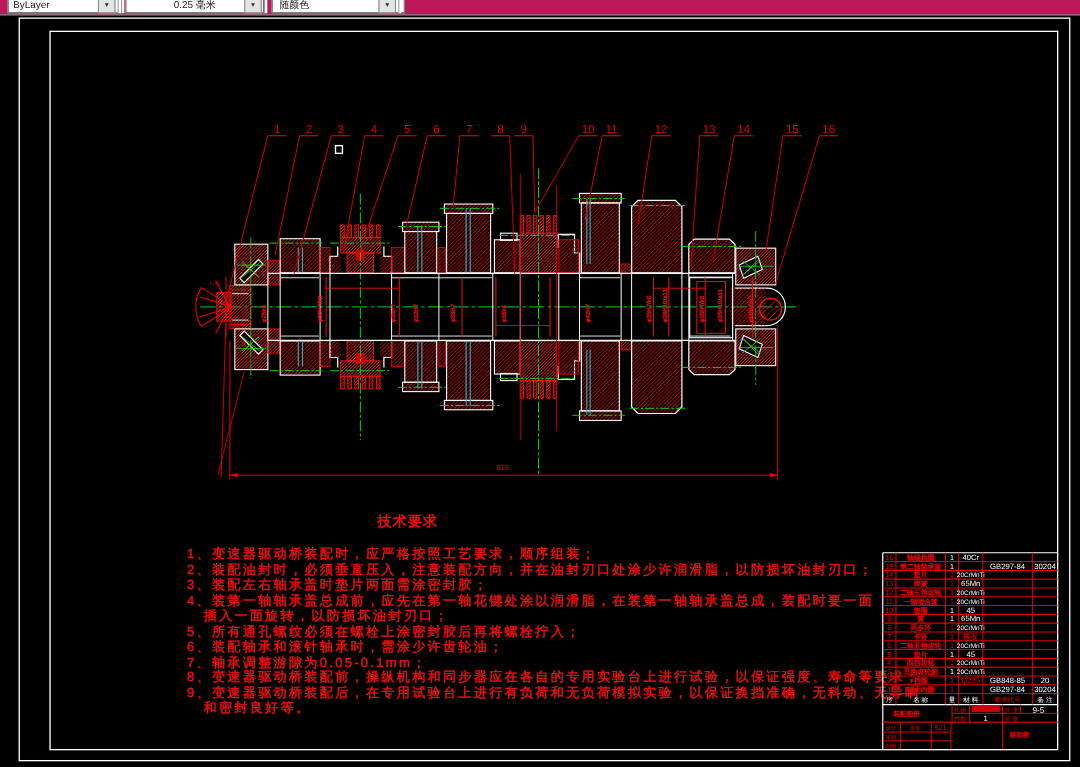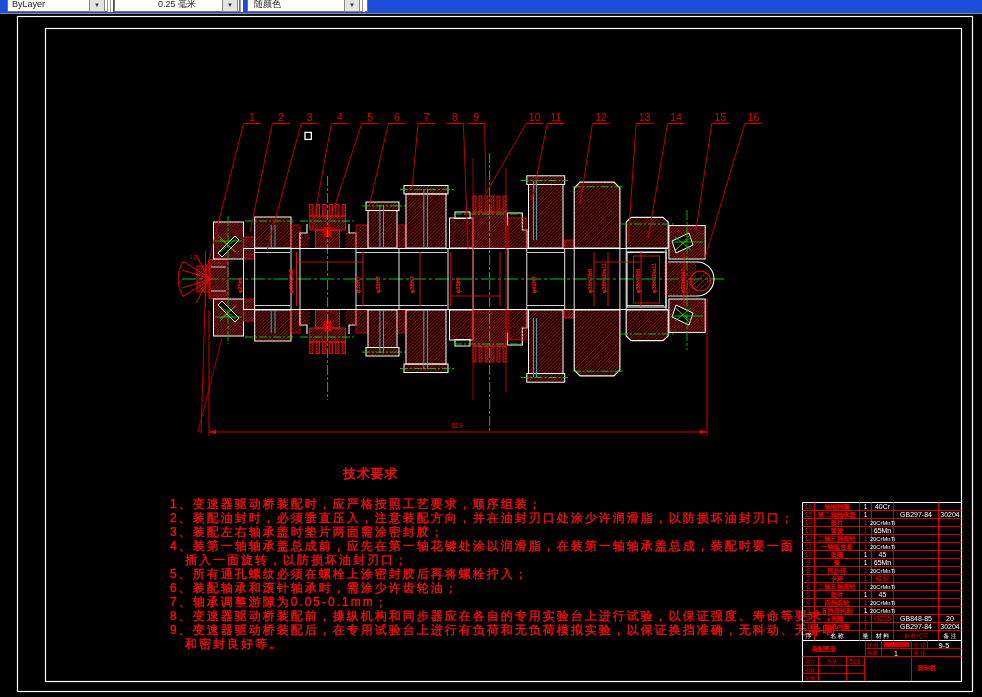--- a/index.html
+++ b/index.html
@@ -424,21 +424,21 @@
 <line x1="802.5" y1="673.5" x2="864.5" y2="673.5" stroke="#e00000" stroke-width="0.9"></line>
 <text x="810" y="663.3" font-size="5" fill="#e80000" text-anchor="middle">设计</text>
 <text x="832" y="663.3" font-size="5" fill="#e80000" text-anchor="middle">张某</text>
 <text x="855" y="663.8" font-size="6.5" fill="#e80000" text-anchor="middle">521</text>
 <text x="810" y="671.5" font-size="5" fill="#e80000" text-anchor="middle">审核</text>
 <text x="832" y="671.5" font-size="5" fill="#e80000" text-anchor="middle"></text>
 <text x="810" y="679.7" font-size="5" fill="#e80000" text-anchor="middle">制图</text>
 <text x="927" y="670" font-size="6" fill="#e80000" text-anchor="middle" stroke="#e80000" stroke-width="0.3">驱动桥</text>
 </svg>
 
-<div style="position:absolute;left:0;top:0;width:982px;height:13px;background:#1d4ed8;border-bottom:1px solid #888;overflow:hidden">
+<div style="position:absolute;left:0;top:0;width:982px;height:13px;background:#be185d;border-bottom:1px solid #888;overflow:hidden">
  <div style="position:absolute;left:7px;top:-8px;width:97px;height:18px;background:#fff;border:1px solid #707070;font-size:9px;color:#222;padding-left:4px;line-height:22px">ByLayer</div>
  <div style="position:absolute;left:89px;top:-8px;width:14px;height:18px;background:#e4e4e4;border:1px solid #888;color:#333;font-size:6px;text-align:center;line-height:24px">▼</div>
  <div style="position:absolute;left:107px;top:-2px;width:2px;height:14px;background:#fff;border-left:1px solid #999"></div>
  <div style="position:absolute;left:110px;top:-2px;width:2px;height:14px;background:#fff;border-left:1px solid #999"></div>
  <div style="position:absolute;left:114px;top:-8px;width:124px;height:18px;background:#fff;border:1px solid #707070;font-size:9px;color:#222;text-align:center;line-height:22px">0.25 毫米</div>
  <div style="position:absolute;left:222px;top:-8px;width:14px;height:18px;background:#e4e4e4;border:1px solid #888;color:#333;font-size:6px;text-align:center;line-height:24px">▼</div>
  <div style="position:absolute;left:240px;top:-2px;width:2px;height:14px;background:#fff;border-left:1px solid #999"></div>
  <div style="position:absolute;left:247px;top:-8px;width:113px;height:18px;background:#fff;border:1px solid #707070;font-size:9px;color:#222;padding-left:6px;line-height:22px">随颜色</div>
  <div style="position:absolute;left:344px;top:-8px;width:14px;height:18px;background:#e4e4e4;border:1px solid #888;color:#333;font-size:6px;text-align:center;line-height:24px">▼</div>
  <div style="position:absolute;left:362px;top:-2px;width:2px;height:14px;background:#fff;border-left:1px solid #999"></div>

